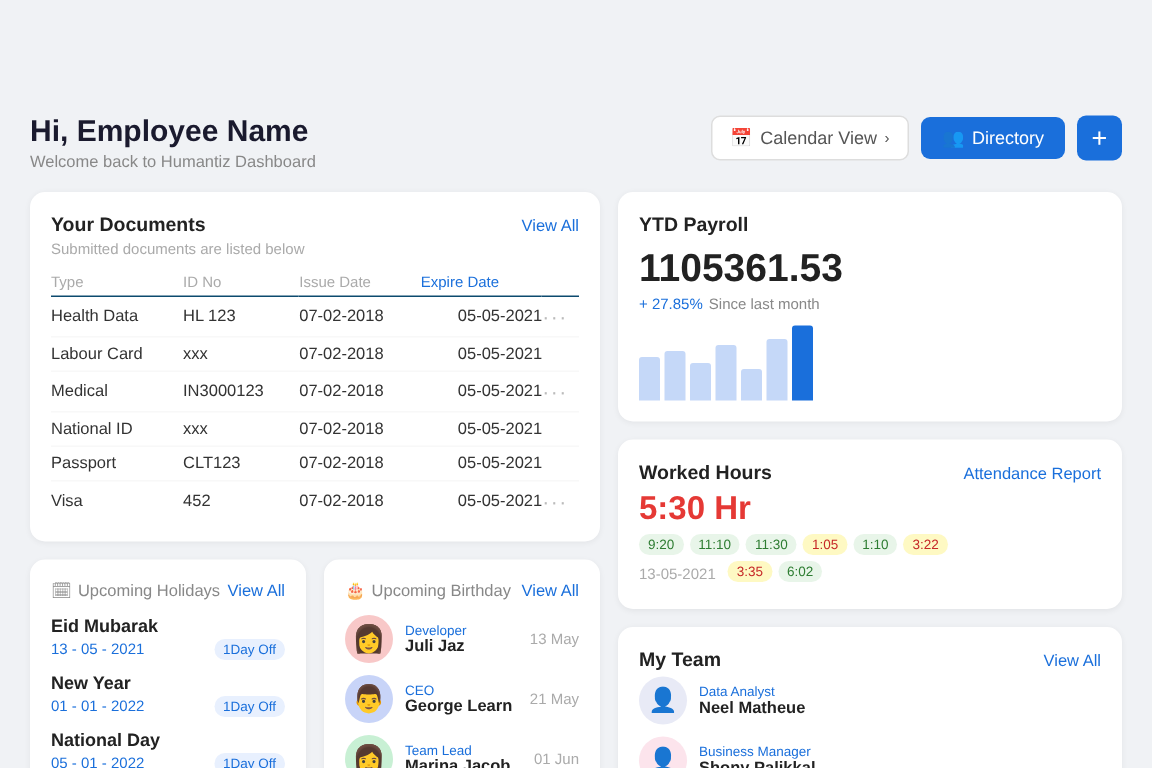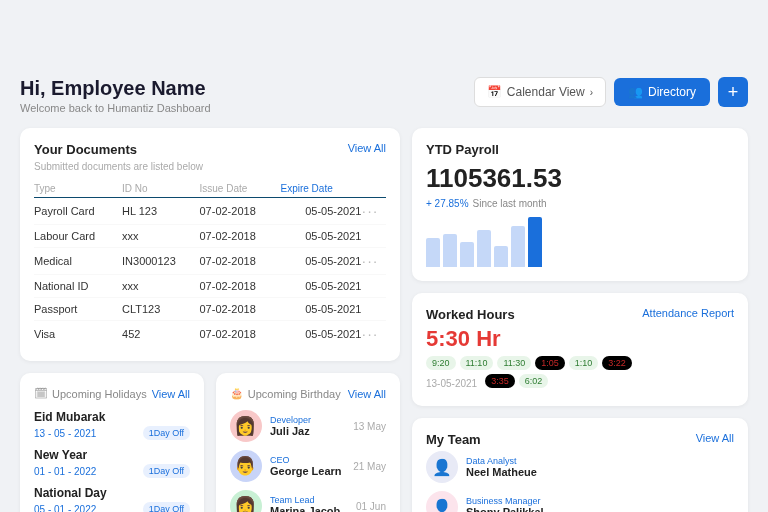--- a/index.html
+++ b/index.html
@@ -54,21 +54,21 @@
     .right-col { display: flex; flex-direction: column; gap: 12px; }
     
     .card {
       background: #fff;
       border-radius: 10px;
       padding: 14px;
       box-shadow: 0 1px 4px rgba(0,0,0,0.06);
     }
     
     .card-header {
-      display: flex; justify-content: space-between; align-items: flex-start;
+      display: flex; justify-content: space-between; align-items: flex-end;
       margin-bottom: 4px;
     }
     .card-title { font-size: 13px; font-weight: 600; color: #222; }
     .view-all { font-size: 11px; color: #1a6fdb; cursor: pointer; }
     .card-subtitle { font-size: 10px; color: #aaa; margin-bottom: 8px; }
     .doc-table { width: 100%; border-collapse: collapse; }
     .doc-table th {
       font-size: 10px; color: #aaa; font-weight: 500;
       text-align: left; padding: 3px 0; border-bottom: 1px solid #0c4a6e;
     }
@@ -135,21 +135,21 @@
       border-radius: 2px 2px 0 0;
       width: 14px;
     }
     
     .wh-amount { font-size: 22px; font-weight: 700; color: #e53935; margin: 4px 0; }
     .wh-badges { display: flex; flex-wrap: wrap; gap: 4px; margin-bottom: 4px; }
     .badge {
       font-size: 9px; padding: 2px 6px; border-radius: 10px; font-weight: 500;
     }
     .badge-green { background: #e8f5e9; color: #2e7d32; }
-    .badge-red { background: #000000; color: #c62828; }
+    .badge-red { background: #fef9c3; color: #c62828; }
     .wh-date { font-size: 10px; color: #aaa; }
     .attendance-link { font-size: 11px; color: #1a6fdb; cursor: pointer; }
   </style>
 </head>
 <body>
 
 <div class="dashboard">
 
   <div class="header">
     <div>
@@ -187,21 +187,21 @@
             <tr>
               <th>Type</th>
               <th>ID No</th>
               <th>Issue Date</th>
               <th style="color:#1a6fdb;">Expire Date</th>
               <th></th>
             </tr>
           </thead>
           <tbody id="doc-tbody">
               <tr>
-    <td class="link-blue" style="cursor:pointer;">Payroll Card</td>
+    <td class="link-blue" style="cursor:pointer;">Health Data</td>
     <td class="link-blue">HL 123</td>
     <td>07-02-2018</td>
     <td class="link-red">05-05-2021</td>
     <td><span class="dots" style="cursor:pointer;">···</span></td>
   </tr>
               <tr>
     <td class="link-blue" style="cursor:pointer;margin-top:25px;">Labour Card</td>
     <td class="link-blue">xxx</td>
     <td>07-02-2018</td>
     <td class="link-red">05-05-2021</td>

